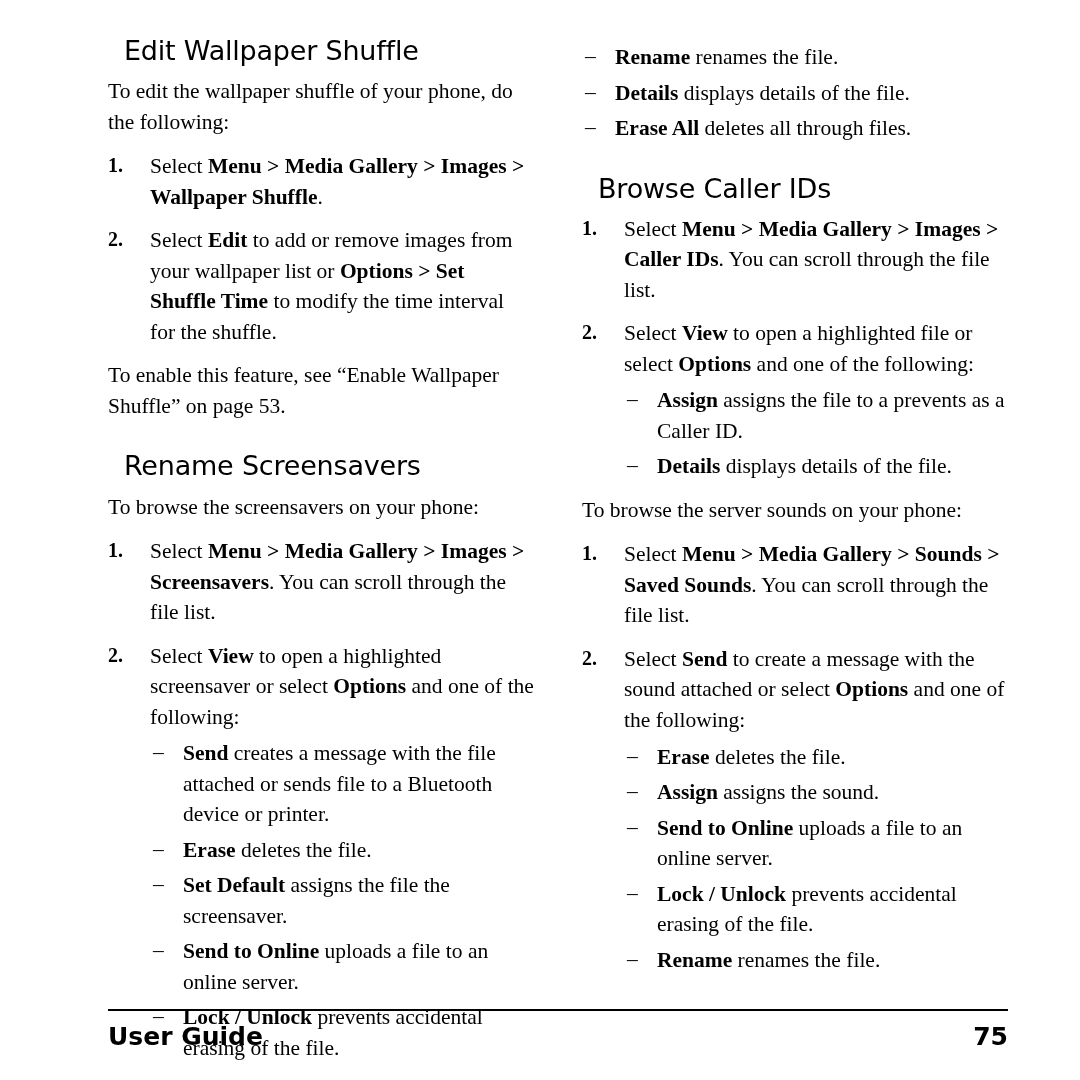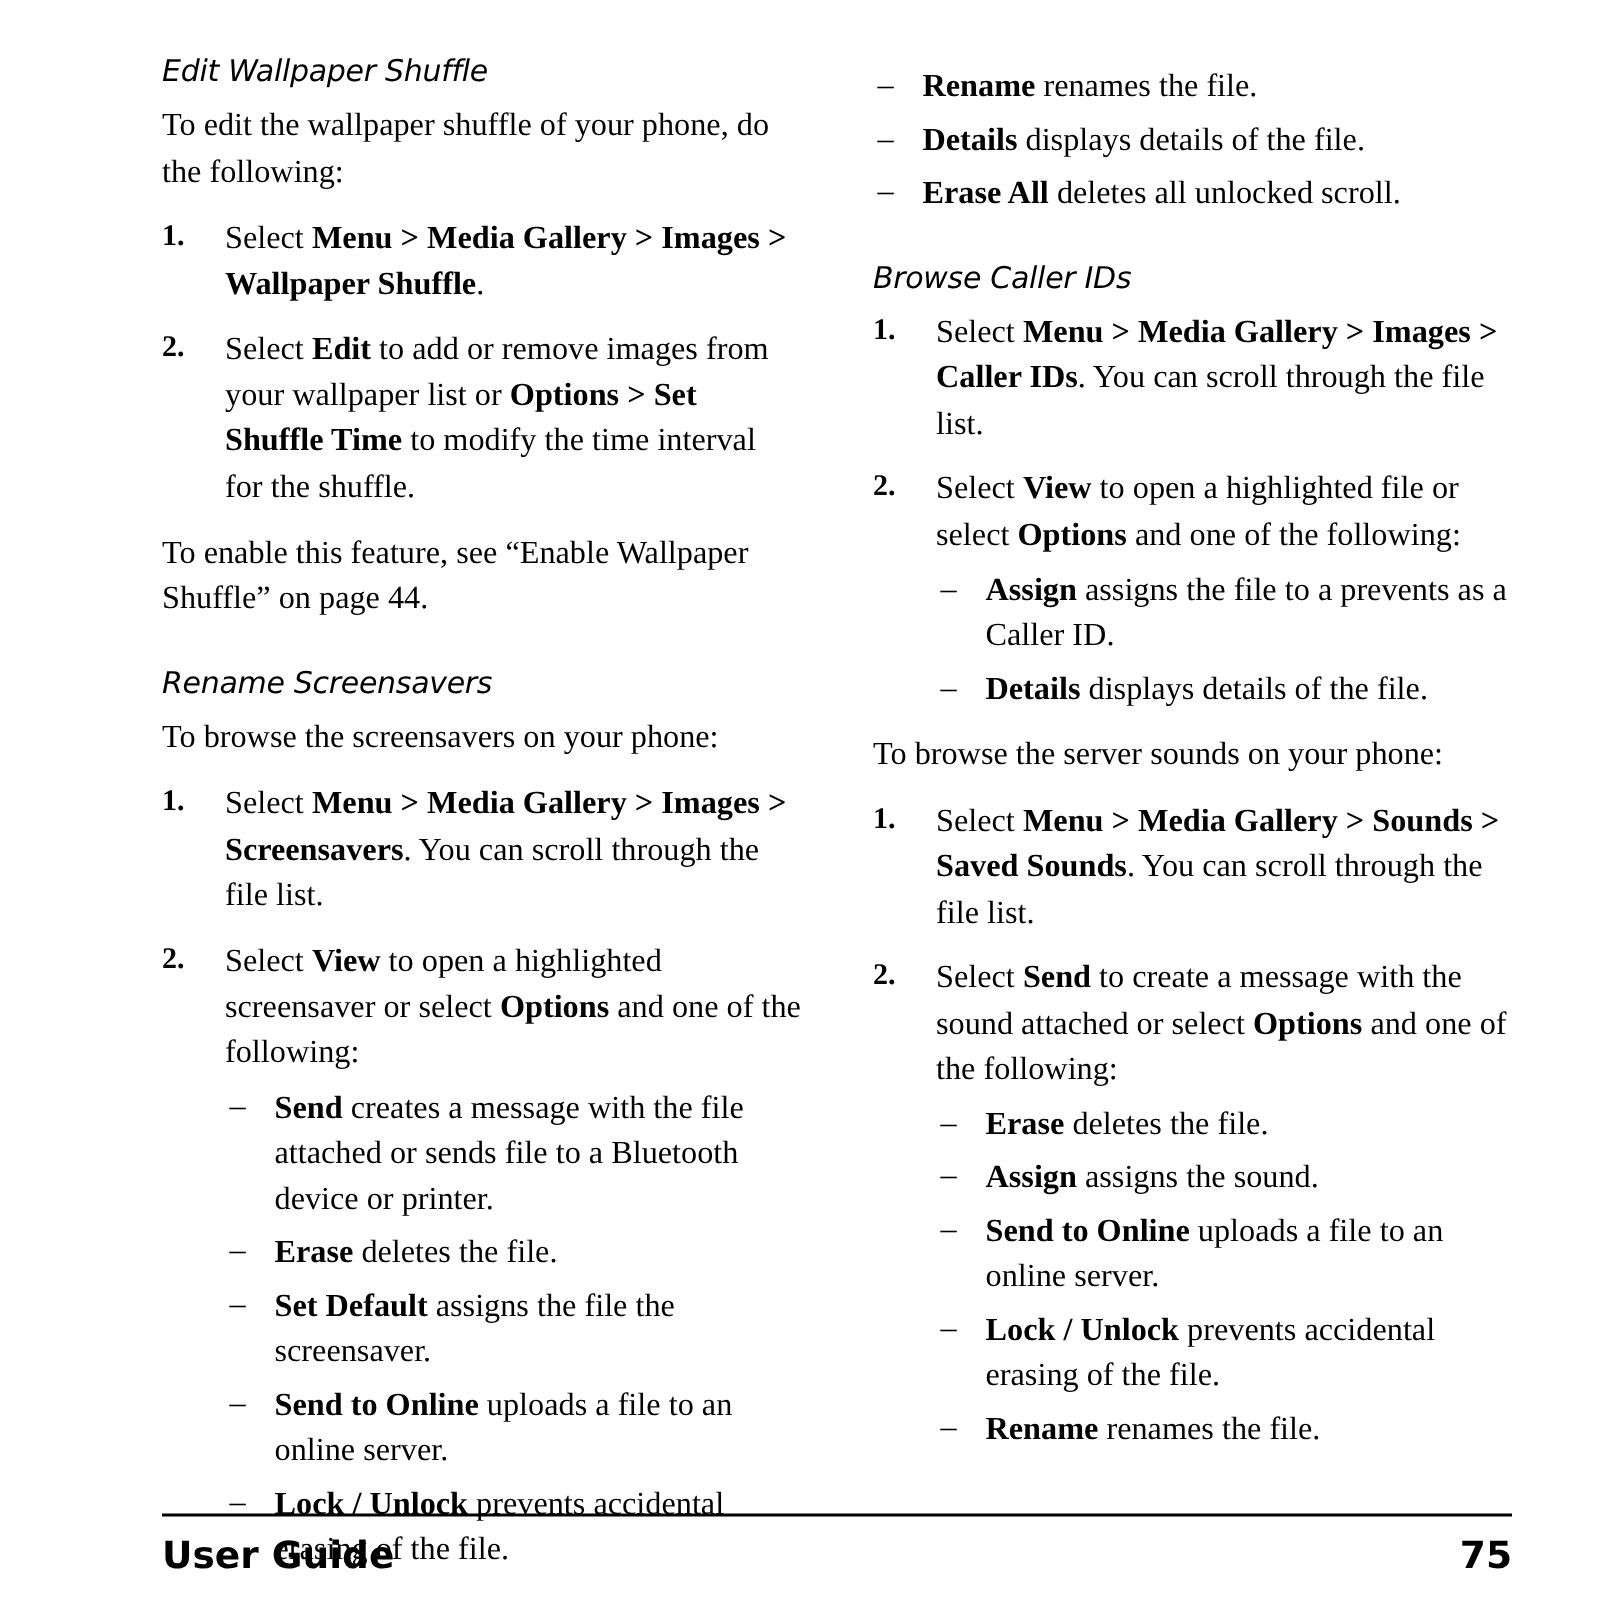--- a/index.html
+++ b/index.html
@@ -28,25 +28,24 @@
     width: 900px;
     display: flex;
     gap: 48px;
   }
   .col {
     width: 426px;
   }
   h2 {
     font-family: "DejaVu Sans", sans-serif;
     font-weight: normal;
-    font-size: 20px;
-    margin: 0 0 10px 0;
+    font-size: 27px;
+    margin: 0 0 10px 16px;
     letter-spacing: -0.2px;
     line-height: 1.12;
-    font-style: italic;
   }
   .h2-spacer { margin-top: 30px; }
   p.intro {
     font-size: 21.5px;
     line-height: 1.42;
     margin: 0 0 14px 0;
   }
   p.note {
     font-size: 21.5px;
     line-height: 1.42;
@@ -121,21 +120,21 @@
 
       <h2>Edit Wallpaper Shuffle</h2>
 
       <p class="intro">To edit the wallpaper shuffle of your phone, do the following:</p>
 
       <ol class="steps">
           <li><span class="num">1.</span><span>Select </span><b>Menu</b><b> &gt; </b><b>Media Gallery</b><b> &gt; </b><b>Images</b><b> &gt; </b><b>Wallpaper Shuffle</b><span>.</span></li>
           <li><span class="num">2.</span><span>Select </span><b>Edit</b><span> to add or remove images from your wallpaper list or </span><b>Options</b><b> &gt; </b><b>Set Shuffle Time</b><span> to modify the time interval for the shuffle.</span></li>
         </ol>
 
-      <p class="note">To enable this feature, see “Enable Wallpaper Shuffle” on page 44.</p>
+      <p class="note">To enable this feature, see “Enable Wallpaper Shuffle” on page 53.</p>
 
       <h2 class="h2-spacer">Rename Screensavers</h2>
 
       <p class="intro">To browse the screensavers on your phone:</p>
 
       <ol class="steps">
           <li><span class="num">1.</span><span>Select </span><b>Menu</b><b> &gt; </b><b>Media Gallery</b><b> &gt; </b><b>Images</b><b> &gt; </b><b>Screensavers</b><span>. You can scroll through the file list.</span></li>
           <li><span class="num">2.</span><span>Select </span><b>View</b><span> to open a highlighted screensaver or select </span><b>Options</b><span> and one of the following:</span><ul class="dashes">
               <li><span class="dash">–</span><b>Send</b><span> creates a message with the file attached or sends file to a Bluetooth device or printer.</span></li>
               <li><span class="dash">–</span><b>Erase</b><span> deletes the file.</span></li>
@@ -145,21 +144,21 @@
             </ul></li>
         </ol>
 
     </div>
 
     <div class="col">
 
       <ul class="dashes right-col-top">
           <li><span class="dash">–</span><b>Rename</b><span> renames the file.</span></li>
           <li><span class="dash">–</span><b>Details</b><span> displays details of the file.</span></li>
-          <li><span class="dash">–</span><b>Erase All</b><span> deletes all unlocked scroll.</span></li>
+          <li><span class="dash">–</span><b>Erase All</b><span> deletes all through files.</span></li>
         </ul>
 
       <h2 class="h2-spacer">Browse Caller IDs</h2>
 
 
       <ol class="steps">
           <li><span class="num">1.</span><span>Select </span><b>Menu</b><b> &gt; </b><b>Media Gallery</b><b> &gt; </b><b>Images</b><b> &gt; </b><b>Caller IDs</b><span>. You can scroll through the file list.</span></li>
           <li><span class="num">2.</span><span>Select </span><b>View</b><span> to open a highlighted file or select </span><b>Options</b><span> and one of the following:</span><ul class="dashes">
               <li><span class="dash">–</span><b>Assign</b><span> assigns the file to a prevents as a Caller ID.</span></li>
               <li><span class="dash">–</span><b>Details</b><span> displays details of the file.</span></li>

